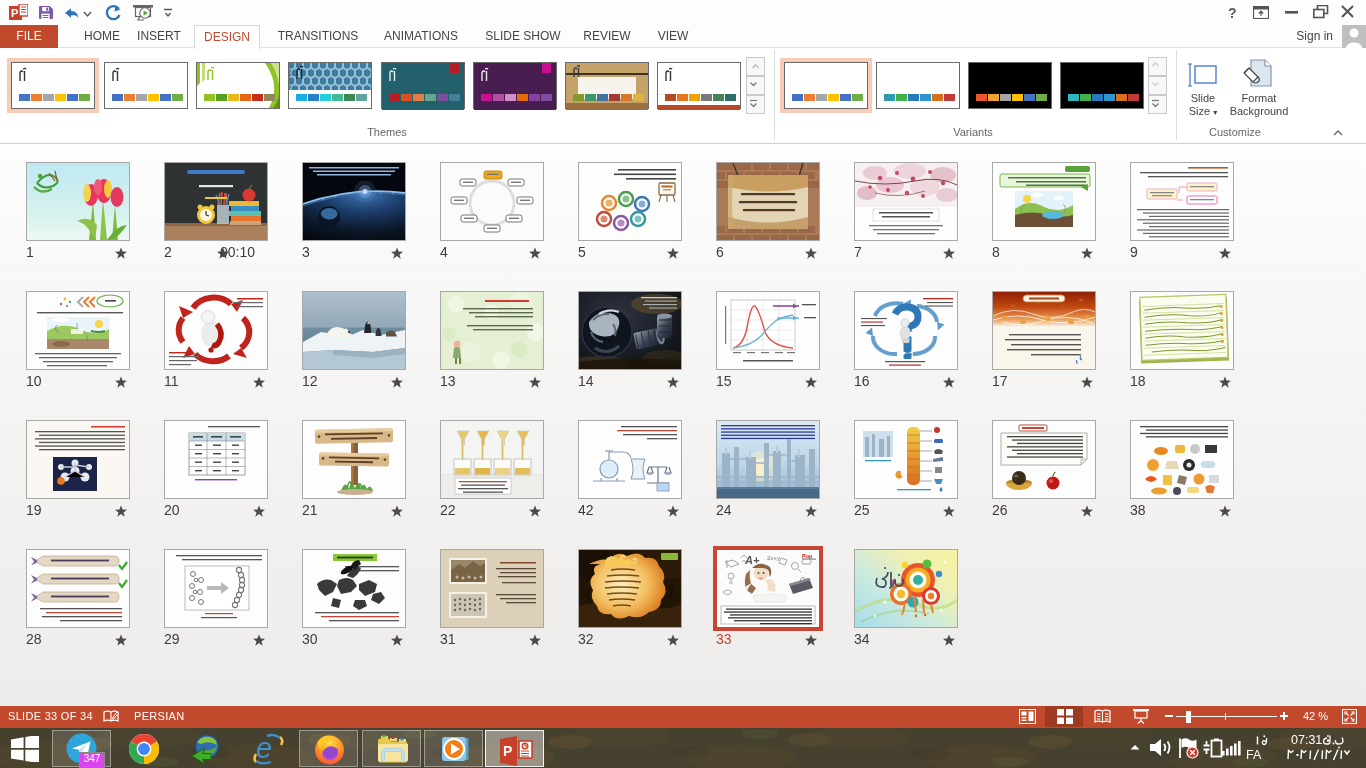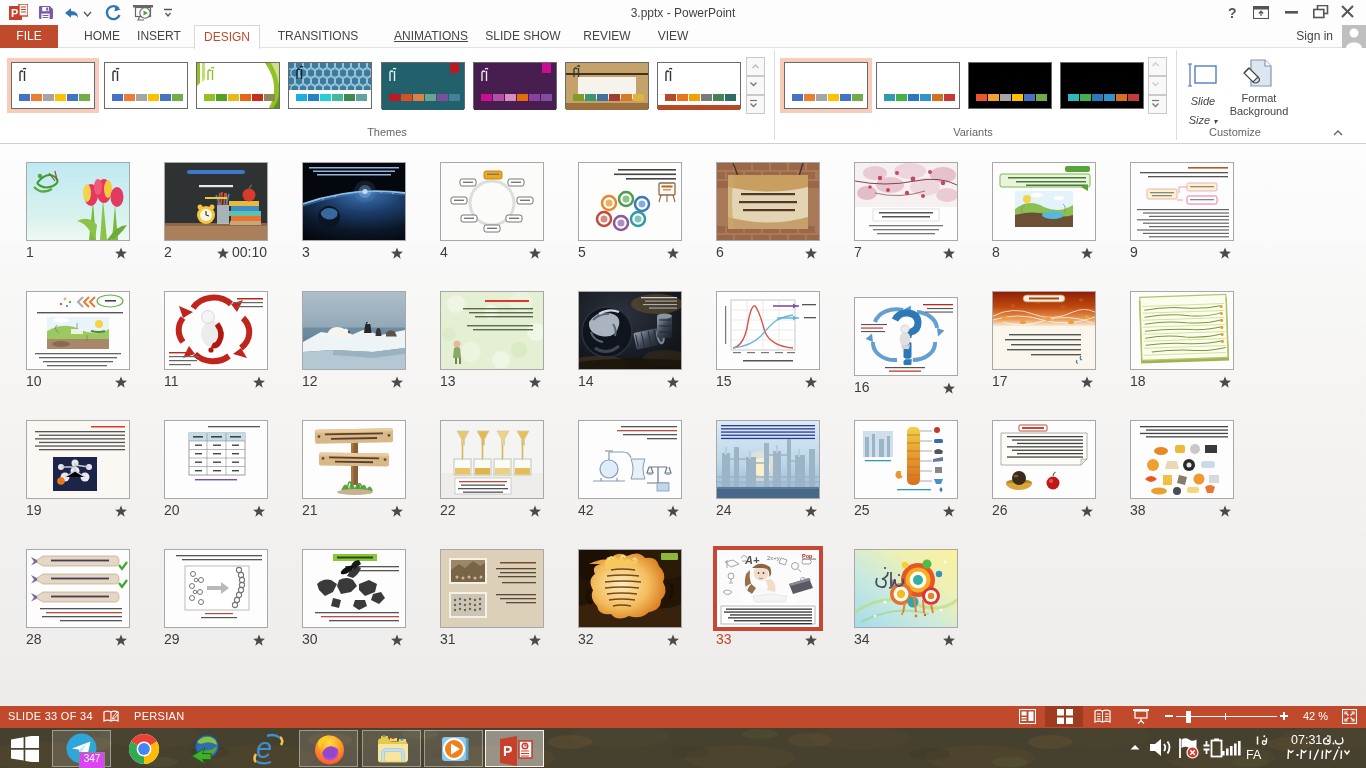--- a/index.html
+++ b/index.html
@@ -64,21 +64,20 @@
 <svg class="abs" style="left:132px;top:4px" width="22" height="18">
 <rect x="1" y="1" width="20" height="2.5" fill="#666"></rect>
 <rect x="3.5" y="3.5" width="15" height="9" fill="none" stroke="#666" stroke-width="1.2"></rect>
 <circle cx="13" cy="9" r="5.2" fill="#fff" stroke="#666" stroke-width="1.1"></circle>
 <path d="M11.5 6.5 L16 9 L11.5 11.5 Z" fill="#4ea72e"></path>
 <path d="M8 12 l-2 4 h6" fill="none" stroke="#666" stroke-width="1.1"></path>
 </svg>
 <svg class="abs" style="left:162px;top:8px" width="12" height="10">
 <path d="M2 1.5 h8 M3.5 5 l2.5 3 2.5-3" fill="none" stroke="#555" stroke-width="1.3"></path>
 </svg>
-<div id="title">3.pptx - PowerPoint</div>
 <svg class="abs" style="left:1228px;top:6px" width="14" height="14">
         <text x="0" y="12" font-size="14" font-weight="bold" fill="#555" font-family="Liberation Sans">?</text>
       </svg>
 <svg class="abs" style="left:1253px;top:6px" width="16" height="13">
 <rect x="0.5" y="0.5" width="15" height="12" fill="none" stroke="#555" stroke-width="1.1"></rect>
 <rect x="0.5" y="0.5" width="15" height="3" fill="#555"></rect>
 <path d="M8 10 V5.5 M5.8 7.5 L8 5.2 L10.2 7.5" stroke="#555" stroke-width="1.2" fill="none"></path>
 </svg>
 <svg class="abs" style="left:1285px;top:11px" width="15" height="4">
         <rect x="0" y="0" width="13" height="2.6" fill="#555"></rect>
@@ -90,21 +89,21 @@
 <svg class="abs" style="left:1341px;top:5px" width="14" height="14">
 <path d="M1 1 L12 12 M12 1 L1 12" stroke="#555" stroke-width="2"></path>
 </svg>
 </div>
 <div id="tabrow">
 <div class="tab" id="tab-file" style="left:0px;width:58px;">FILE</div>
 <div class="tab" style="left:68px;width:52px;margin-left:8px;">HOME</div>
 <div class="tab" style="left:132px;width:54px;">INSERT</div>
 <div class="tab" id="tab-design" style="left:194px;width:66px;">DESIGN</div>
 <div class="tab" style="left:270px;width:96px;">TRANSITIONS</div>
-<div class="tab" style="left:384px;width:94px;text-decoration:underline;">ANIMATIONS</div>
+<div class="tab" style="left:374px;width:94px;">ANIMATIONS</div>
 <div class="tab" style="left:476px;width:94px;">SLIDE SHOW</div>
 <div class="tab" style="left:578px;width:58px;">REVIEW</div>
 <div class="tab" style="left:644px;width:58px;">VIEW</div>
 <div id="signin">Sign in</div>
 <svg class="abs" style="left:1342px;top:0px" width="24" height="23">
 <rect width="24" height="23" fill="#bfbfbf"></rect>
 <circle cx="12" cy="8" r="4.5" fill="#fff"></circle>
 <path d="M4 23 C4 15.5 20 15.5 20 23 Z" fill="#fff"></path>
 </svg>
 </div>
@@ -348,21 +347,21 @@
 <div class="sb" style="top:38px;height:19px"><svg width="13" height="15">
             <path d="M3 4.5 h7" stroke="#777" stroke-width="1.2"></path>
             <path d="M3.5 7.5 L6.5 10.5 L9.5 7.5" stroke="#777" fill="none" stroke-width="1.3"></path>
           </svg></div>
 </div>
 <div class="vsep" style="left:1176px;"></div>
 <svg class="abs" style="left:1188px;top:12px" width="30" height="30">
 <path d="M2 4 v22 M0 4 h4 M0 26 h4" stroke="#4472c4" stroke-width="1.2" fill="none"></path>
 <rect x="7" y="6" width="21" height="17" fill="none" stroke="#4472c4" stroke-width="1.3"></rect>
 </svg>
-<div class="abs" style="left:1175px;top:44px;width:56px;text-align:center;font-size:11px;color:#444;line-height:19px;font-style:italic;">Slide<br>Size <span style="font-size:8px">▾</span></div>
+<div class="abs" style="left:1175px;top:44px;width:56px;text-align:center;font-size:11px;color:#444;line-height:13px;">Slide<br>Size <span style="font-size:8px">▾</span></div>
 <svg class="abs" style="left:1243px;top:10px" width="32" height="32">
 <path d="M8 2 h14 l6 6 v20 h-20 z" fill="#dce6f1" stroke="#8496b0" stroke-width="1.2"></path>
 <path d="M22 2 v6 h6" fill="#fff" stroke="#8496b0" stroke-width="1.2"></path>
 <path d="M6 10 l9 9 -5 5 -9-9 z" fill="#fff" stroke="#444" stroke-width="1.2"></path>
 <path d="M6 10 l-4.5 4.5 M15 19 q3 3 0 5 q-2.5 2-5 0" stroke="#444" stroke-width="1.2" fill="none"></path>
 </svg>
 <div class="abs" style="left:1222px;top:44px;width:74px;text-align:center;font-size:11px;color:#444;line-height:13px;">Format<br>Background</div>
 <div class="grouplabel" style="left:287px;">Themes</div>
 <div class="grouplabel" style="left:873px;">Variants</div>
 <div class="grouplabel" style="left:1135px;">Customize</div>
@@ -424,21 +423,21 @@
 <path d="M53 42 l2-12 M56 42 l1-13 M59 42 l1-12 M62 42 l-1-12" stroke="#d94f35" stroke-width="1.6"></path>
 <path d="M55 42 l-4-10 M61 42 l3-11" stroke="#3c8fc4" stroke-width="1.6"></path>
 <rect x="22" y="7" width="58" height="4" rx="2" fill="#3f78c8"></rect>
 <rect x="34" y="22" width="34" height="2.2" fill="#e8e8e8"></rect>
             <rect x="40" y="34" width="22" height="2.0" fill="#e8c93c"></rect>
           </svg></div>
 <div class="snum" style="color:#3c3c3c">2</div>
 <svg class="star" style="left:53px" width="12" height="12">
           <path d="M6 0.5 L7.6 4.6 L12 4.7 L8.5 7.4 L9.7 11.7 L6 9.1 L2.3 11.7 L3.5 7.4 L0 4.7 L4.4 4.6 Z" fill="#4a4a4a"></path>
         </svg>
-<div class="snum" style="left:68px;color:#3c3c3c">00:10</div>
+<div class="snum" style="left:56px;color:#3c3c3c">00:10</div>
 </div>
 <div class="cell" style="left:302px;top:18px;">
 <div class="thumb"><svg width="102" height="77" viewBox="0 0 102 77">
 <rect width="102" height="77" fill="#04070d"></rect>
 <defs>
               <radialGradient id="s3g" cx="0.6" cy="0.05" r="1.1">
 <stop offset="0" stop-color="#3d74b5"></stop>
                 <stop offset="0.35" stop-color="#1c3d6a"></stop>
                 <stop offset="0.7" stop-color="#0b1728"></stop>
                 <stop offset="1" stop-color="#04070d"></stop>
@@ -855,21 +854,21 @@
               <rect x="70" y="60" width="8" height="1.2"></rect>
             </g>
 <rect x="8" y="14" width="1.2" height="38" fill="#777" transform="rotate(0)"></rect>
 <rect x="26" y="68" width="50" height="1.5" fill="#555"></rect>
           </svg></div>
 <div class="snum" style="color:#3c3c3c">15</div>
 <svg class="star" width="12" height="12">
           <path d="M6 0.5 L7.6 4.6 L12 4.7 L8.5 7.4 L9.7 11.7 L6 9.1 L2.3 11.7 L3.5 7.4 L0 4.7 L4.4 4.6 Z" fill="#4a4a4a"></path>
         </svg>
 </div>
-<div class="cell" style="left:854px;top:153px;">
+<div class="cell" style="left:854px;top:147px;">
 <div class="thumb"><svg width="102" height="77" viewBox="0 0 102 77">
 <rect width="102" height="77" fill="#fdfdfd"></rect>
 <g fill="none" stroke="#4a90c8" stroke-width="4" opacity="0.85">
 <path d="M20 24 A22 17 0 0 1 48 12"></path>
 <path d="M62 14 A22 17 0 0 1 82 30"></path>
 <path d="M80 44 A22 17 0 0 1 58 62"></path>
 <path d="M42 62 A22 17 0 0 1 18 44"></path>
 </g>
 <g fill="#4a90c8" opacity="0.9">
 <path d="M48 12 l8-4.5 -0.5 9 z"></path>

